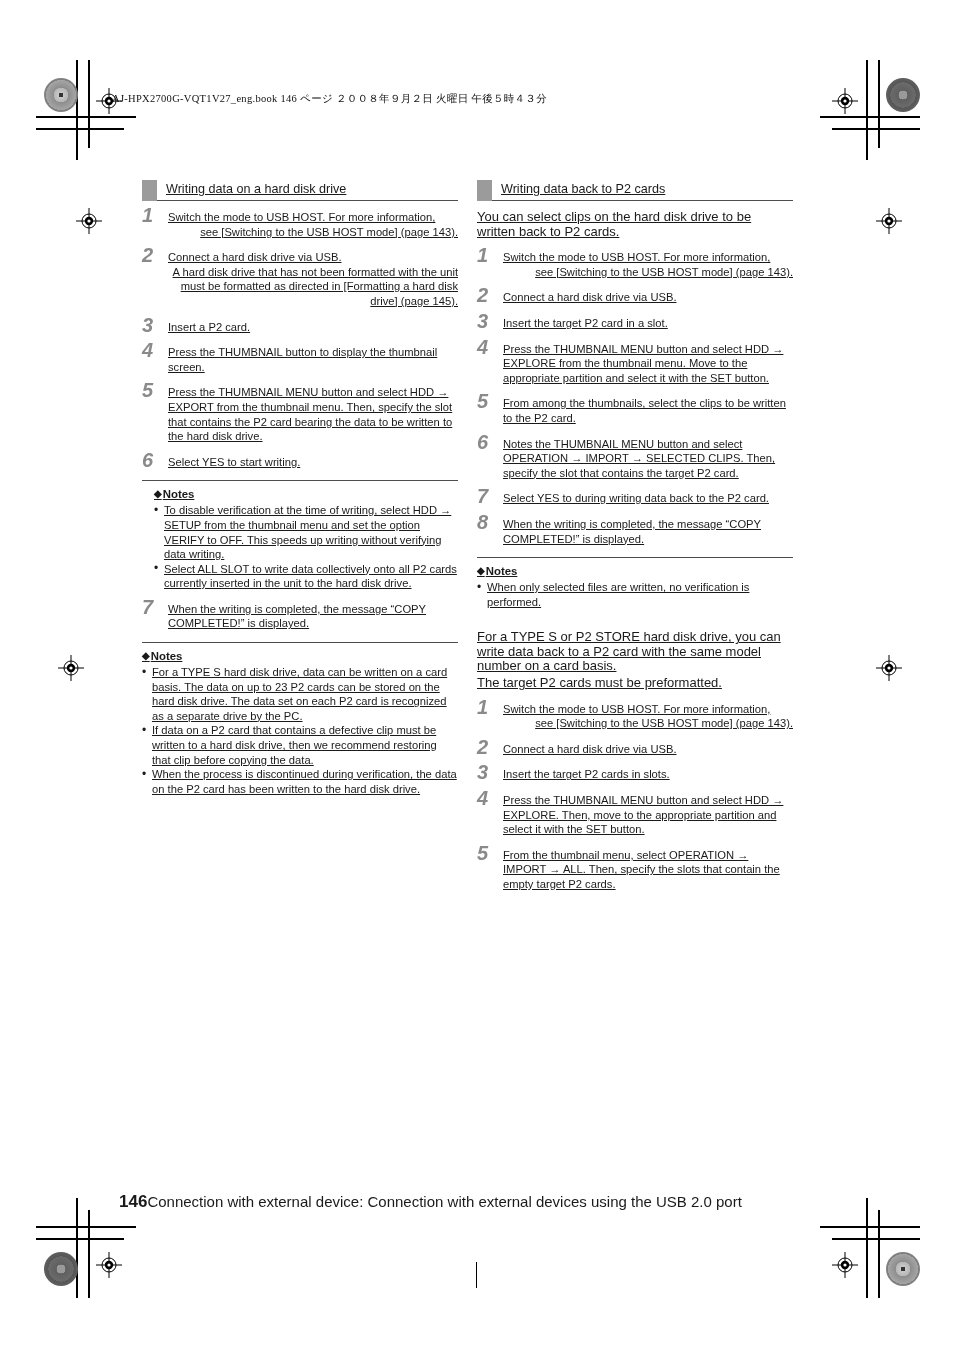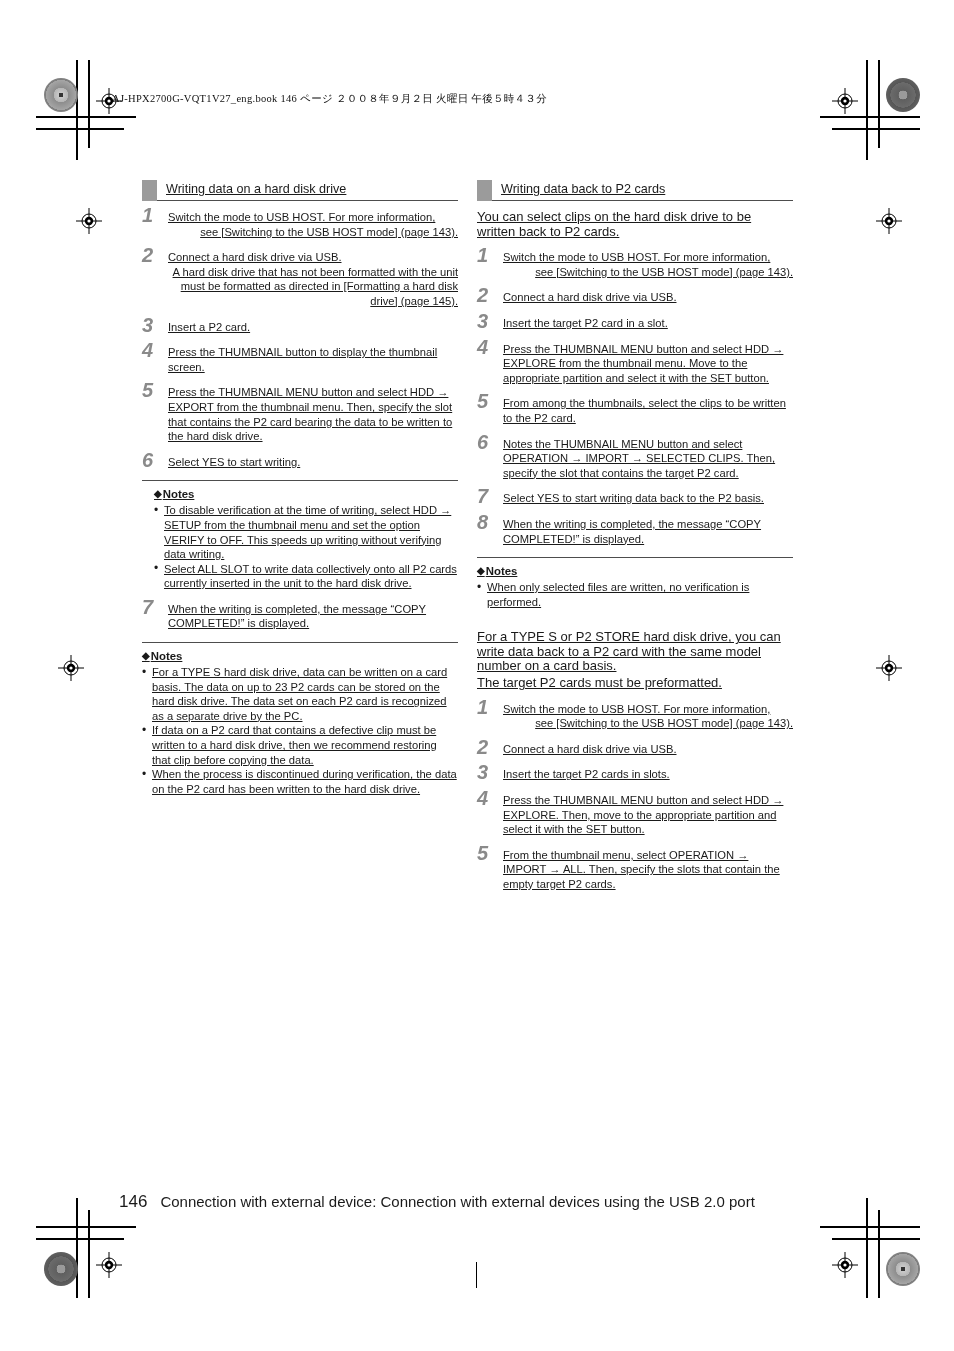--- a/index.html
+++ b/index.html
@@ -179,23 +179,22 @@
   
   #footer {
     position: absolute;
     left: 119px;
     bottom: 139px;
     display: flex;
     align-items: baseline;
   }
   #footer-pageno {
     font-size: 17px;
-    font-weight: normal;
+    font-weight: bold;
     color: #1a1a1a;
-    margin-right: 13px;
     letter-spacing: 0px;
     text-align: center;
   }
   #footer-text {
     font-size: 15px;
     color: #1a1a1a;
     white-space: nowrap;
   }
 </style>
 </head>
@@ -426,21 +425,21 @@
     <div class="step">
       <div class="step-num">6</div>
       <div class="step-text">
         <span>Notes the THUMBNAIL MENU button and select OPERATION → IMPORT → SELECTED CLIPS. Then, specify the slot that contains the target P2 card.</span>
       </div>
     </div>
 
     <div class="step">
       <div class="step-num">7</div>
       <div class="step-text">
-        <span>Select YES to start writing data back to the P2 basis.</span>
+        <span>Select YES to during writing data back to the P2 card.</span>
       </div>
     </div>
 
     <div class="step">
       <div class="step-num">8</div>
       <div class="step-text">
         <span>When the writing is completed, the message “COPY COMPLETED!” is displayed.</span>
       </div>
     </div>
 

